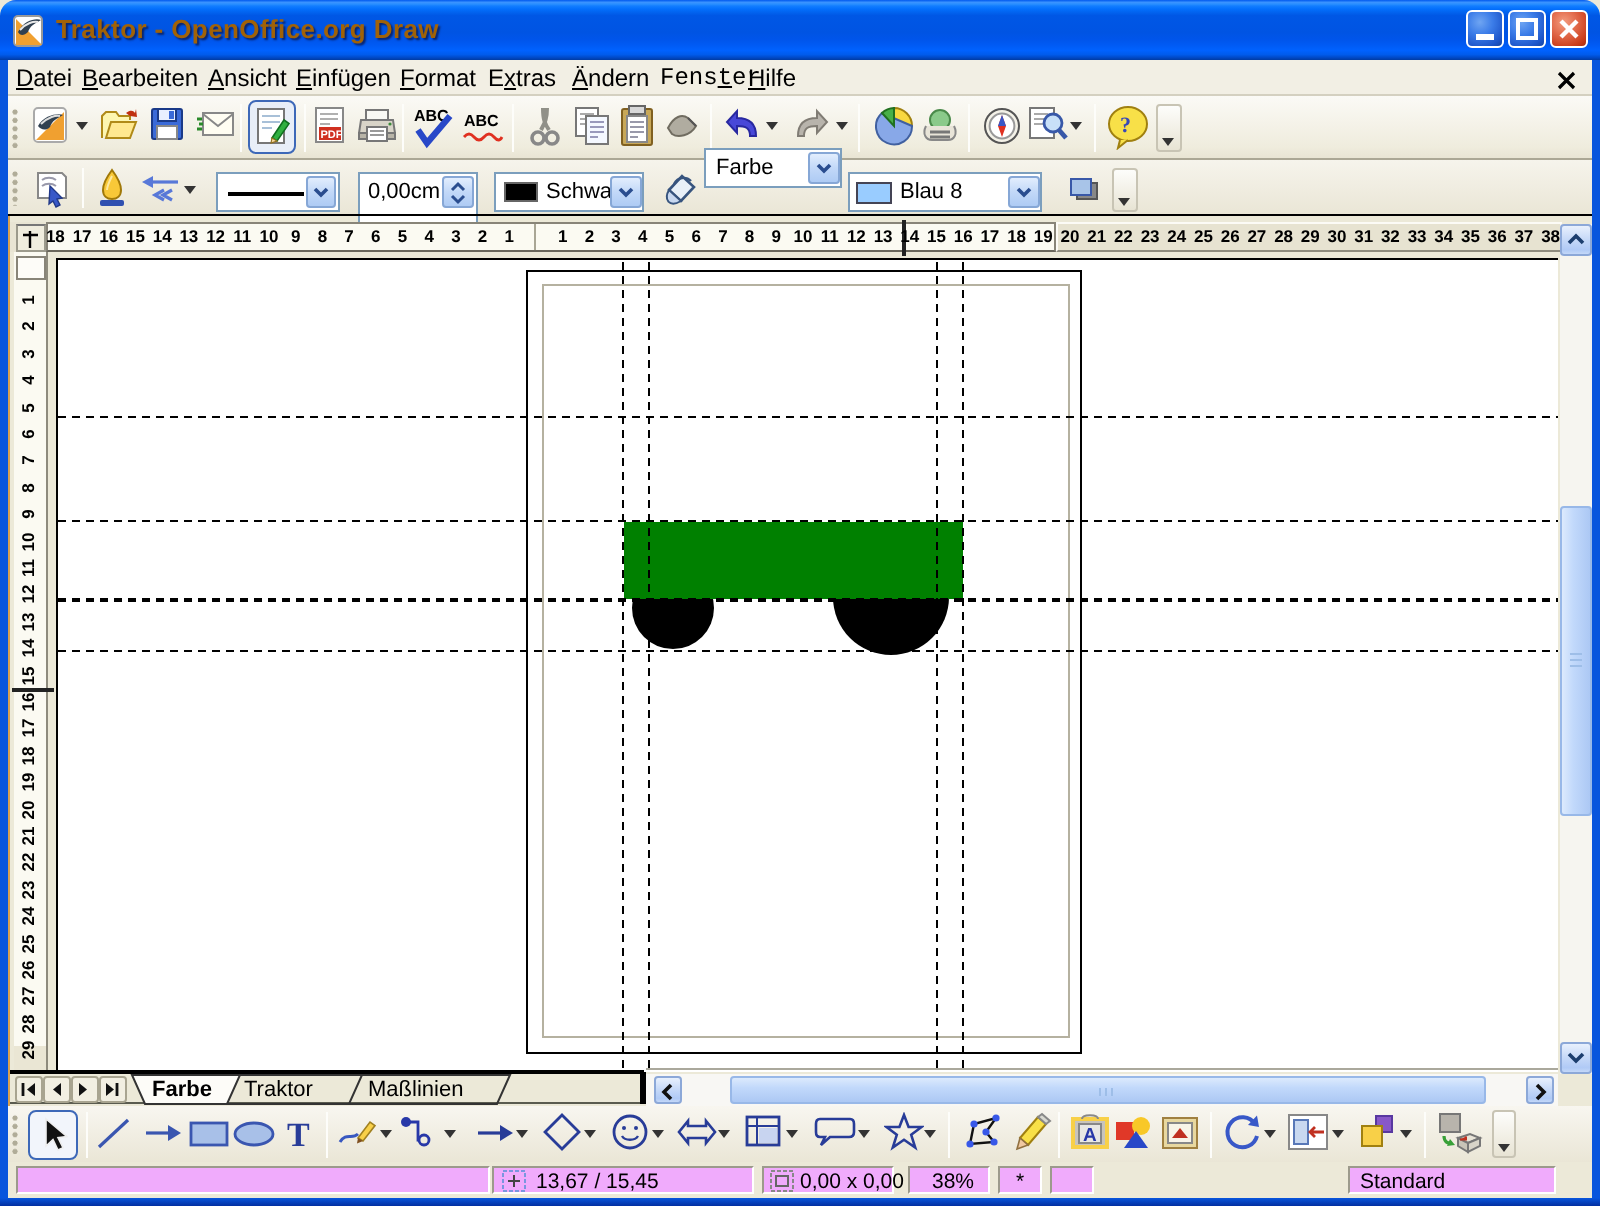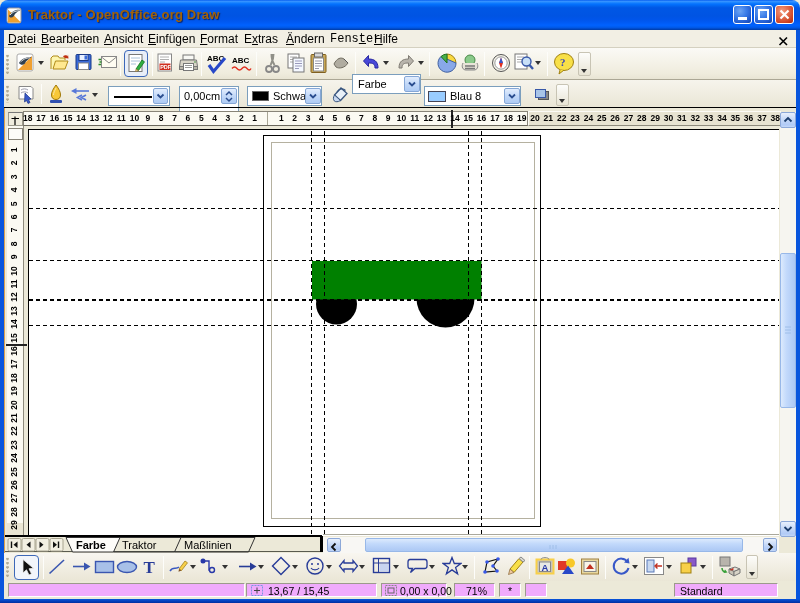--- a/index.html
+++ b/index.html
@@ -470,21 +470,21 @@
 
 <div class="a" style="left:4px;top:581px;width:792px;height:18px;background:#ECE9D8;"></div>
 <div class="a sf" style="left:8px;top:583px;width:237px;"></div>
 <div class="a sf" style="left:246px;top:583px;width:131px;">
     <span class="a" style="left:21px;top:1px;">13,67 / 15,45</span>
   </div>
 <div class="a sf" style="left:381px;top:583px;width:66px;">
     <span class="a" style="left:18px;top:1px;">0,00 x 0,00</span>
   </div>
 <div class="a sf" style="left:454px;top:583px;width:41px;">
-    <span class="a" style="left:11px;top:1px;">71%</span>
+    <span class="a" style="left:11px;top:1px;">38%</span>
   </div>
 <div class="a sf" style="left:499px;top:583px;width:22px;">
     <span class="a" style="left:8px;top:1px;">*</span>
   </div>
 <div class="a sf" style="left:525px;top:583px;width:22px;"></div>
 <div class="a sf" style="left:551px;top:583px;width:101px;margin-top:24px;">
     <span class="a" style="left:4px;top:1px;">Seite 1 / 1</span>
   </div>
 <div class="a sf" style="left:674px;top:583px;width:104px;">
     <span class="a" style="left:5px;top:1px;">Standard</span>

